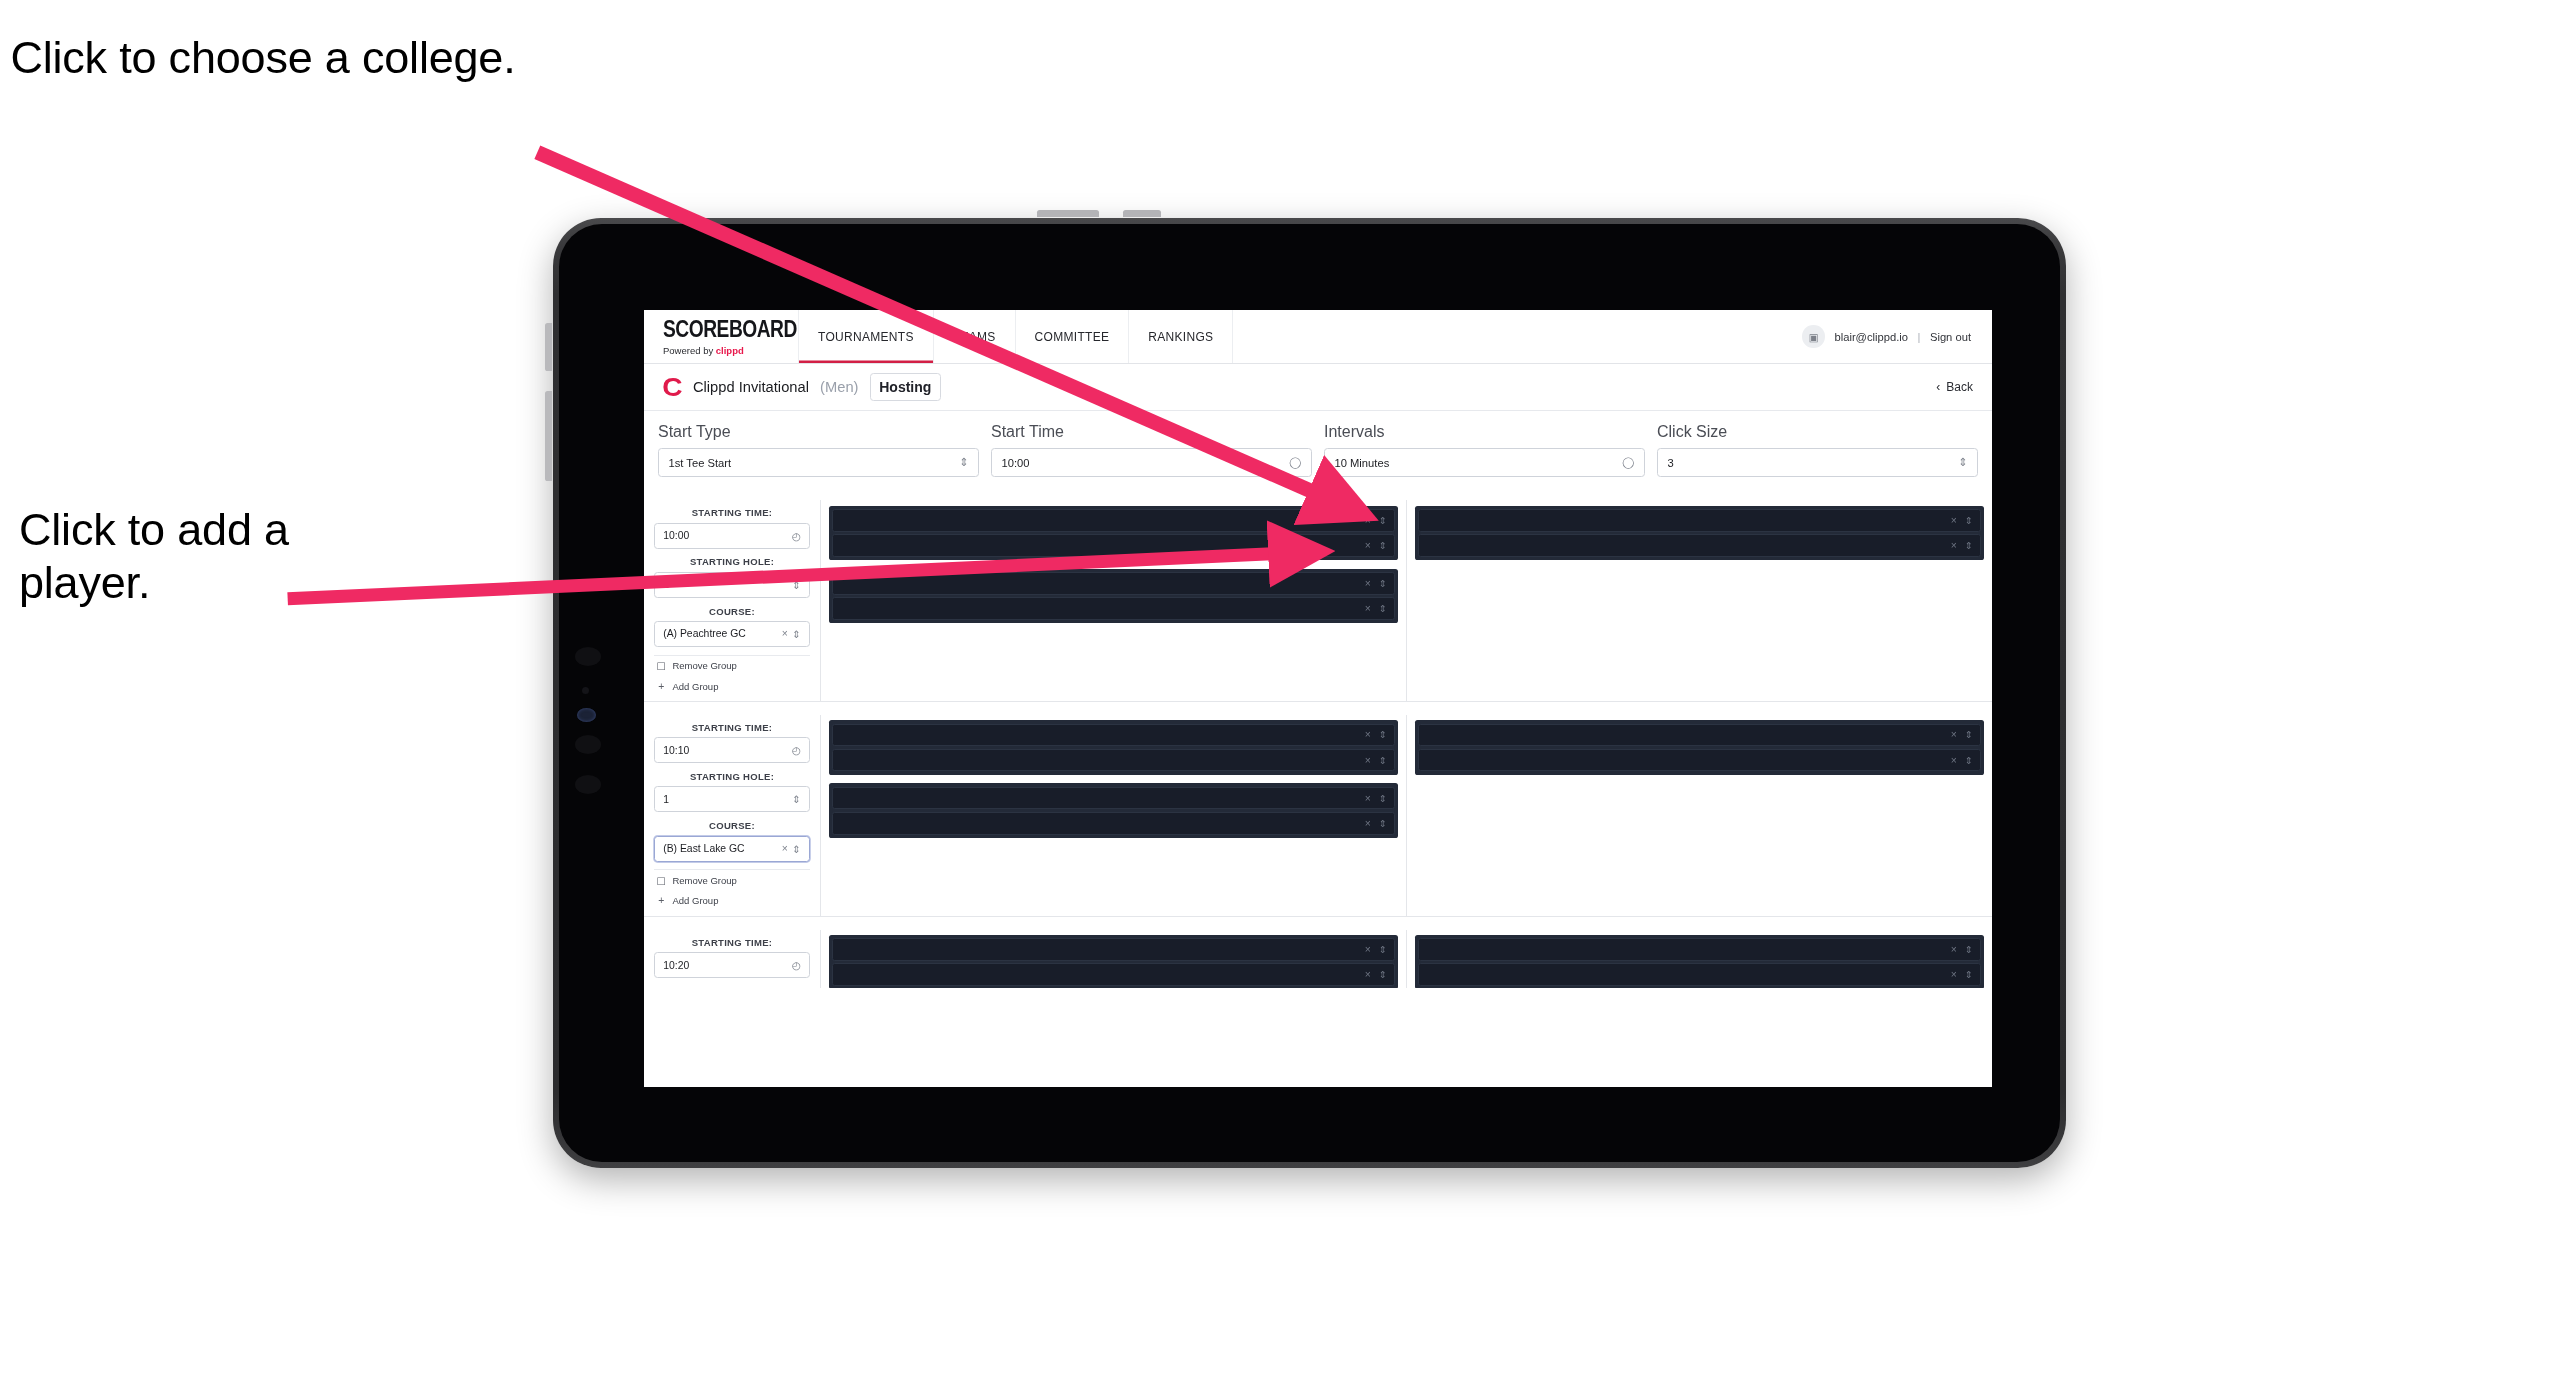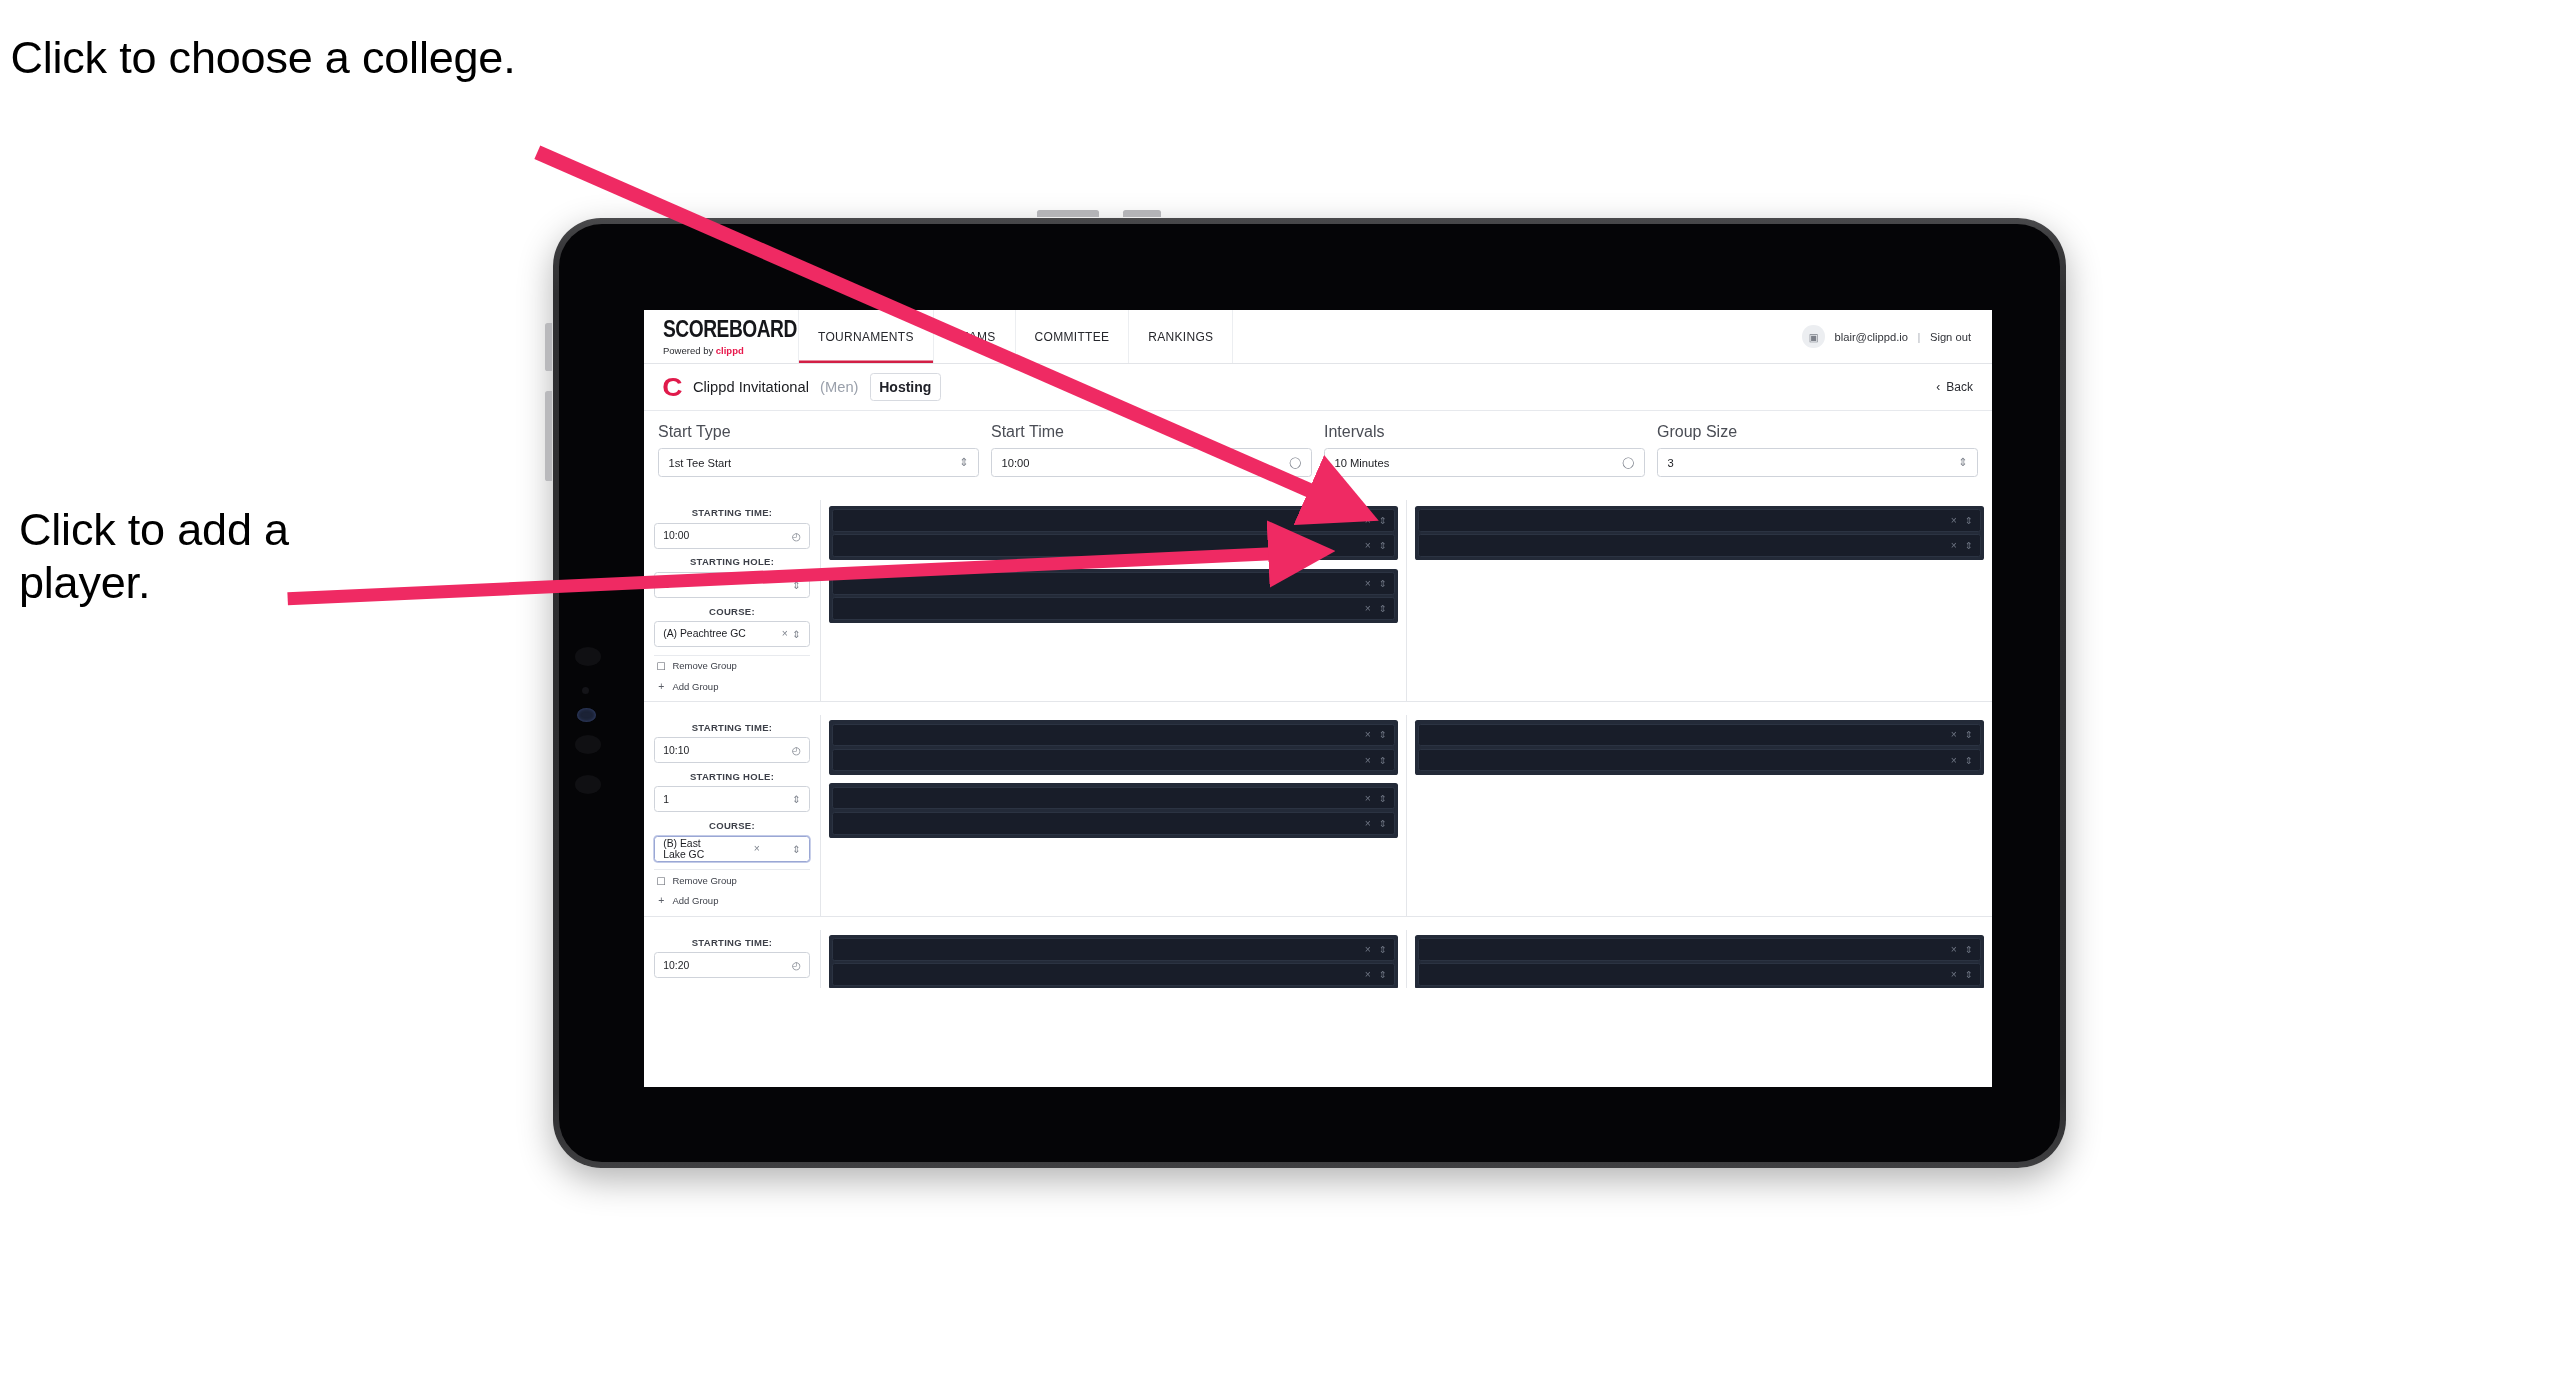--- a/index.html
+++ b/index.html
@@ -173,21 +173,21 @@
   }
   .tee-label {
     font-size: 9.5px; font-weight: bold; color: #3d4049;
     text-align: center; letter-spacing: 0.3px; margin-bottom: 4.3px;
   }
   .tee-input {
     height: 26px; border: 0.9px solid #cfd3da; border-radius: 3.5px;
     display: flex; align-items: center; padding: 0 7.8px;
     font-size: 10.4px; color: #1c1d22; margin-bottom: 7.8px; background:#fff;
   }
-  .tee-input.focused { border-color: #9aa7d4; box-shadow: 0 0 0 0.9px #c3cbe8; gap: 28px; }
+  .tee-input.focused { border-color: #9aa7d4; box-shadow: 0 0 0 0.9px #c3cbe8; }
   .tee-input .v { flex: 1; }
   .tee-input .ic { color: #7d828c; font-size: 10.4px; margin-left: 4.3px; }
   .grp-link {
     font-size: 9.5px; color: #3d4049; display: flex; align-items: center;
     gap: 6px; padding: 4.3px 1.7px; cursor: pointer;
   }
   .grp-link.bordered { border-top: 0.9px solid #e8eaee; }
   .grp-ic { font-size: 10.4px; color: #5b5f68; width: 10.4px; text-align:center; }
 
   .team-cell {
@@ -293,21 +293,21 @@
           </div>
         </div>
         <div class="field">
           <div class="field-label">Intervals</div>
           <div class="field-box">
             <span class="field-val">10 Minutes</span>
             <span class="fi">◯</span>
           </div>
         </div>
         <div class="field">
-          <div class="field-label">Group Size</div>
+          <div class="field-label">Click Size</div>
           <div class="field-box">
             <span class="field-val">3</span>
             <span class="fi">⇕</span>
           </div>
         </div>
       </div>
 
 
       <div id="tbody">
           <div class="trow">

